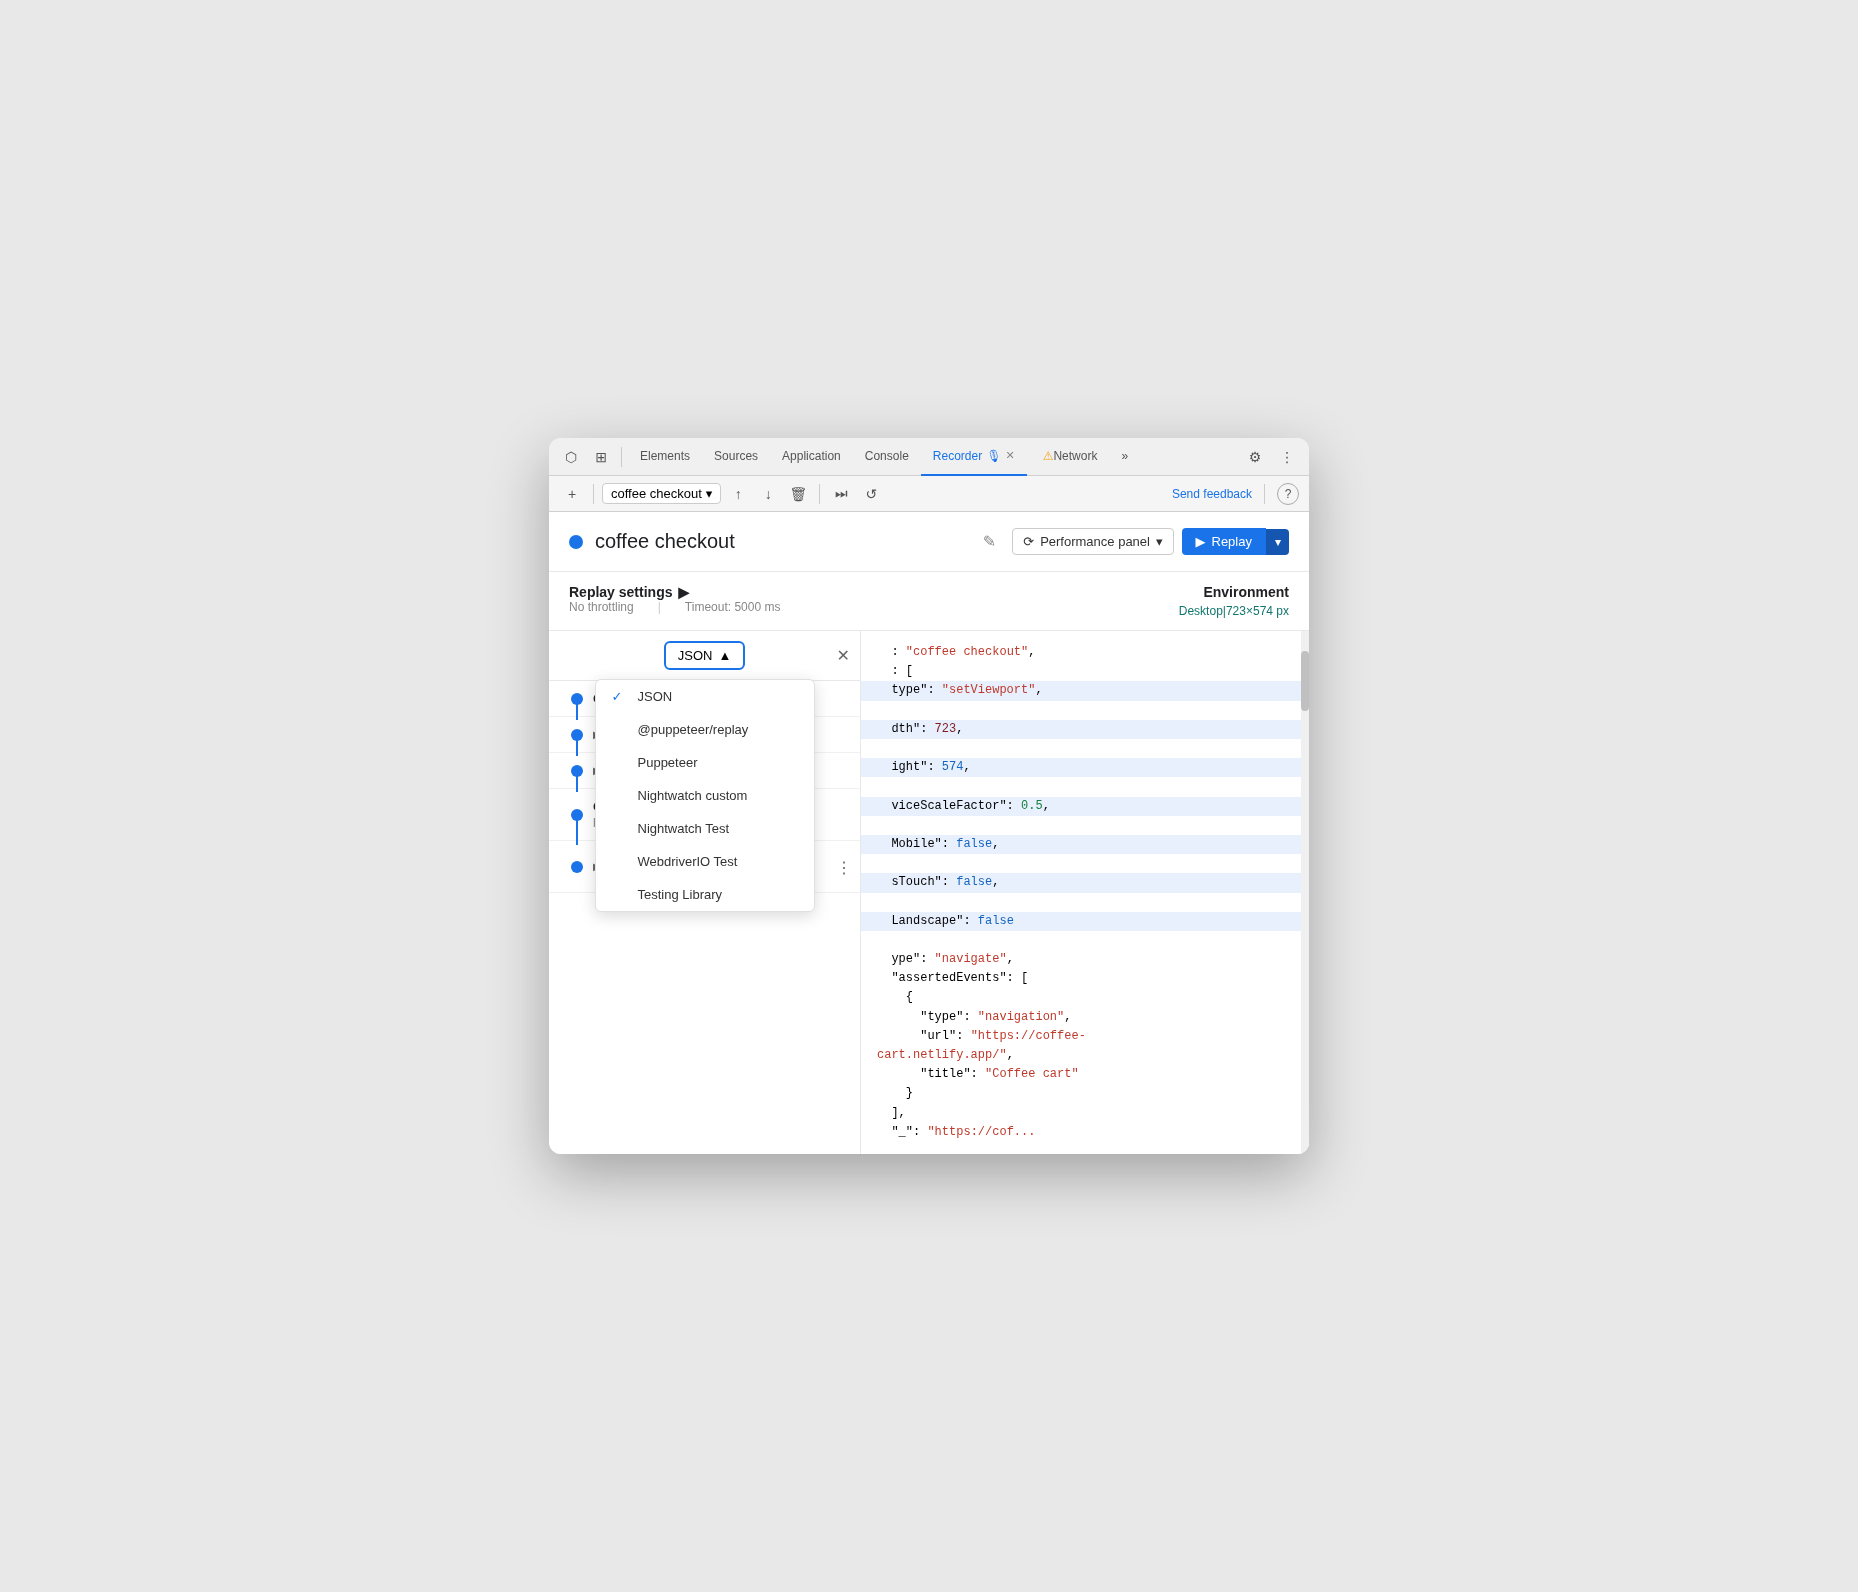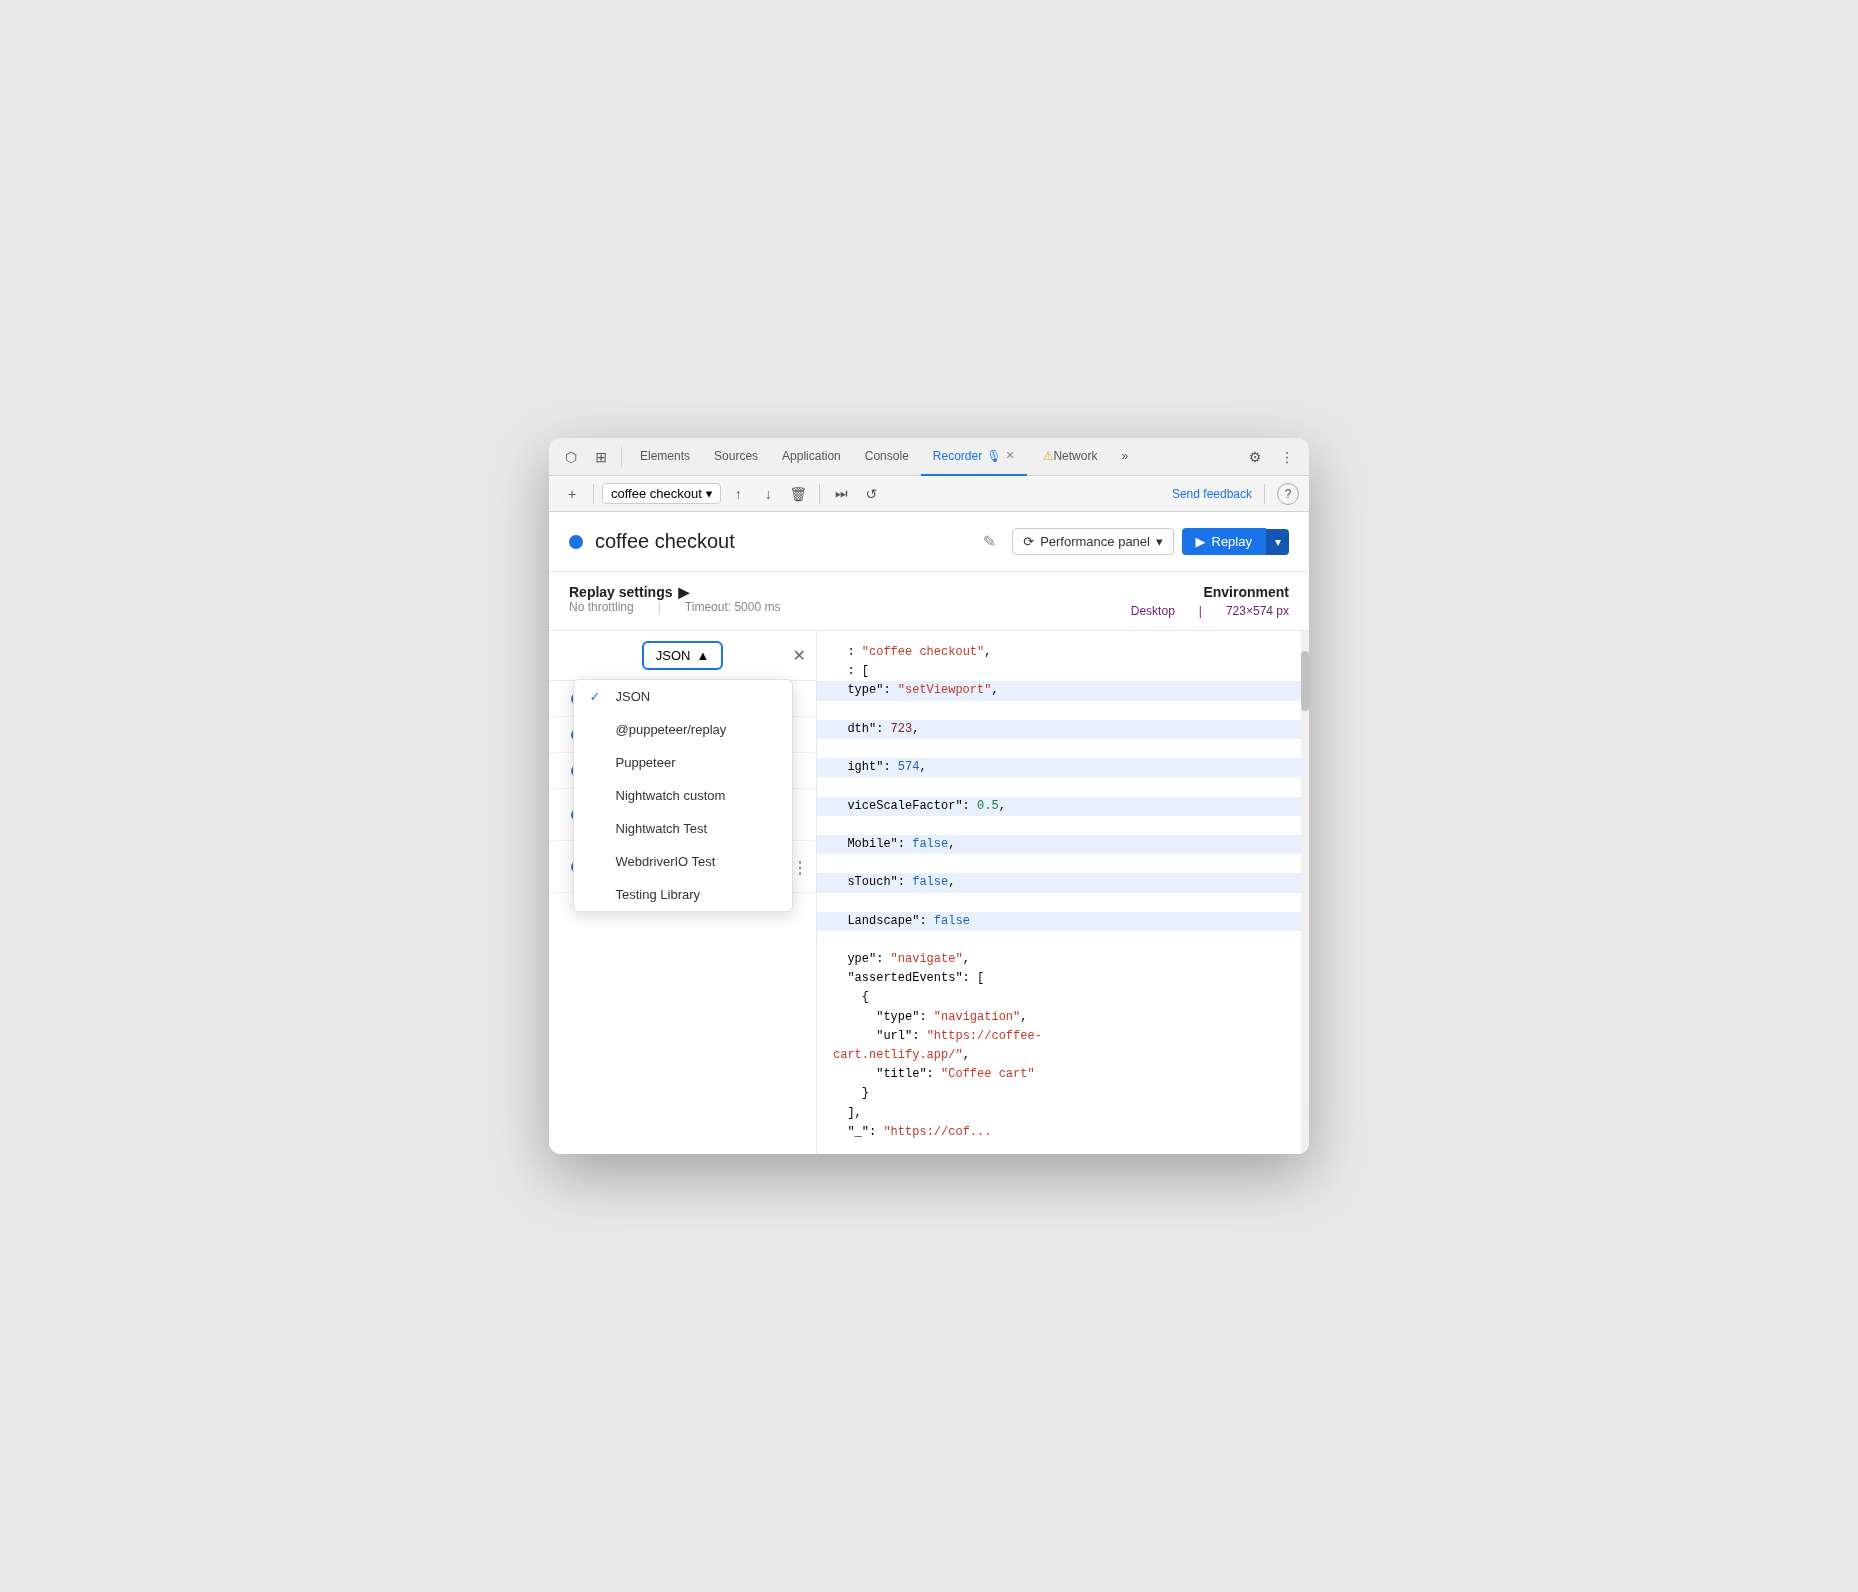--- a/index.html
+++ b/index.html
@@ -291,34 +291,34 @@
     .settings-right {
       text-align: right;
     }
     .env-title {
       font-size: 14px;
       font-weight: 600;
       color: #202124;
     }
     .env-sub {
       font-size: 12px;
-      color: #701a75;
+      color: #0f766e;
       margin-top: 4px;
       display: flex;
       align-items: center;
       justify-content: flex-end;
-      gap: 24px;
+      gap: 0;
     }
     
     .steps-area {
       display: flex;
       position: relative;
     }
     .steps-panel {
-      width: 268px;
+      width: 312px;
       border-right: 1px solid #e8e8e8;
       flex-shrink: 0;
     }
     
     .format-bar {
       display: flex;
       align-items: center;
       justify-content: center;
       padding: 10px 0;
       border-bottom: 1px solid #e8e8e8;

